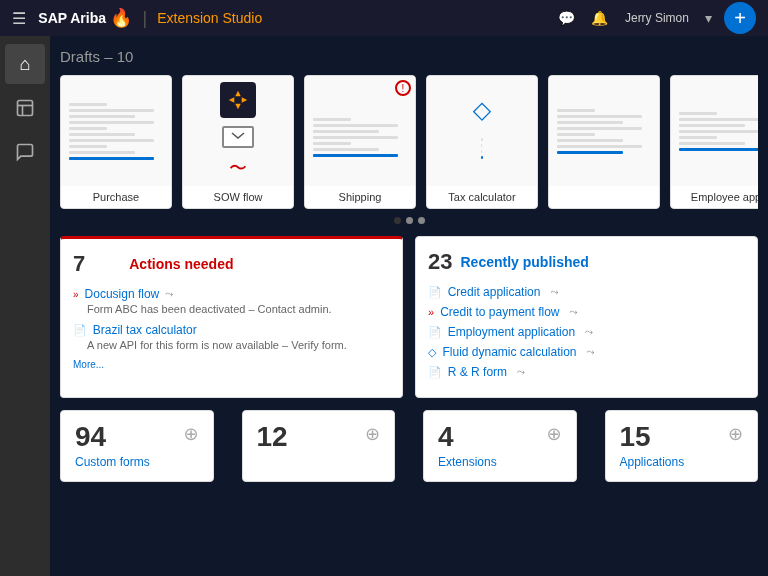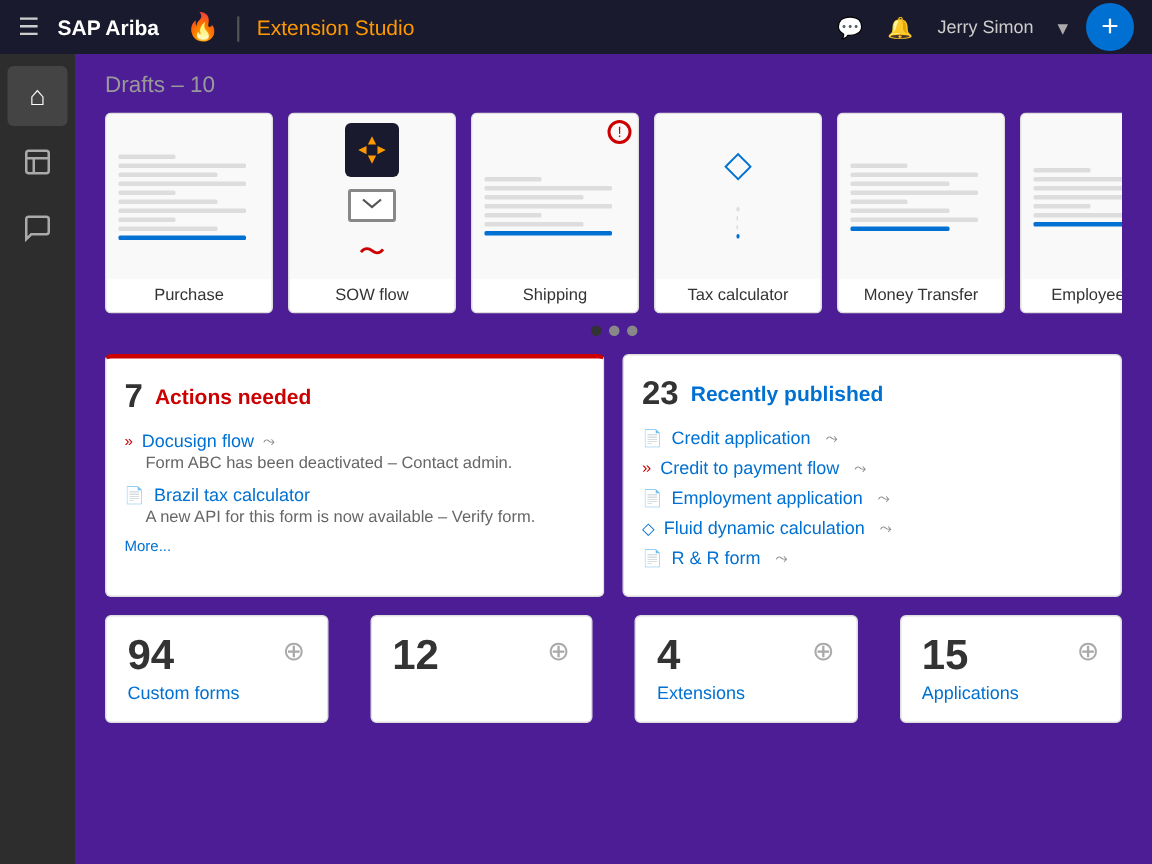--- a/index.html
+++ b/index.html
@@ -8,21 +8,21 @@
     
     .top-nav {
       background: #1a1a2e;
       height: 36px;
       display: flex;
       align-items: center;
       padding: 0 12px;
       flex-shrink: 0;
     }
     .hamburger { color: #ccc; font-size: 16px; margin-right: 12px; cursor: pointer; }
-    .sap-ariba-logo { color: white; font-weight: bold; font-size: 14px; display: flex; align-items: center; gap: 18px; }
+    .sap-ariba-logo { color: white; font-weight: bold; font-size: 14px; display: flex; align-items: center; gap: 4px; }
     .ariba-icon { color: #f90; font-size: 18px; }
     .nav-divider { color: #555; margin: 0 10px; font-size: 18px; }
     .extension-studio-title { color: #f90; font-size: 14px; font-weight: normal; }
     .nav-spacer { flex: 1; }
     .nav-icons { display: flex; align-items: center; gap: 16px; color: #aaa; font-size: 14px; }
     .user-name { color: #ccc; font-size: 12px; }
     .fab-btn {
       width: 32px; height: 32px; background: #0070d2; border-radius: 50%; display: flex; align-items: center; justify-content: center;
       color: white; font-size: 20px; cursor: pointer; margin-left: 12px;
     }
@@ -33,21 +33,21 @@
     
     .sidebar {
       width: 50px; background: #2d2d2d; display: flex; flex-direction: column; align-items: center; padding-top: 8px; gap: 4px; flex-shrink: 0;
     }
     .sidebar-item {
       width: 40px; height: 40px; display: flex; align-items: center; justify-content: center; color: #aaa; font-size: 18px; cursor: pointer; border-radius: 4px;
     }
     .sidebar-item.active { background: #444; color: white; }
 
     
-    .content { flex: 1; overflow-y: auto; background: #4c1d95; padding: 12px 20px; }
+    .content { flex: 1; overflow-y: auto; background: #0f172a; padding: 12px 10px; }
 
     
     .drafts-header { font-size: 15px; font-weight: bold; color: #333; margin-bottom: 10px; }
     .drafts-header span { color: #999; font-weight: normal; }
 
     .drafts-carousel { display: flex; gap: 10px; overflow: hidden; }
     .draft-card {
       background: white; border: 1px solid #ddd; border-radius: 4px; width: 112px; flex-shrink: 0;
       display: flex; flex-direction: column; align-items: center; overflow: hidden;
     }
@@ -77,21 +77,21 @@
     .actions-panel {
       background: white; border: 1px solid #ddd; border-radius: 4px; padding: 12px; flex: 1;
       border-top: 3px solid #cc0000;
     }
     .recently-panel {
       background: white; border: 1px solid #ddd; border-radius: 4px; padding: 12px; flex: 1;
     }
 
     .panel-title { display: flex; align-items: center; gap: 8px; margin-bottom: 10px; }
     .panel-number { font-size: 22px; font-weight: bold; color: #333; }
-    .panel-label-red { font-size: 14px; font-weight: bold; color: #cc0000; }
+    .panel-label-red { font-size: 14px; font-weight: bold; color: #cc0000; margin-left: 36px; }
     .panel-label-blue { font-size: 14px; font-weight: bold; color: #0070d2; }
 
     .action-item { margin-bottom: 8px; }
     .action-link { display: flex; align-items: center; gap: 6px; color: #0070d2; font-size: 12px; text-decoration: none; cursor: pointer; }
     .action-link .chevron { color: #cc0000; font-size: 10px; }
     .action-desc { font-size: 11px; color: #666; margin-top: 2px; padding-left: 14px; }
     .more-link { color: #0070d2; font-size: 10px; cursor: pointer; margin-top: 4px; }
 
     .recent-item { display: flex; align-items: center; gap: 6px; margin-bottom: 6px; font-size: 12px; color: #0070d2; cursor: pointer; }
     .recent-icon { font-size: 11px; color: #888; }
@@ -234,21 +234,20 @@
             <div class="form-line short"></div>
             <div class="form-line long"></div>
             <div class="form-line medium"></div>
             <div class="form-line long"></div>
             <div class="form-line short"></div>
             <div class="form-line medium"></div>
             <div class="form-line long"></div>
             <div class="form-line medium blue"></div>
           </div>
         </div>
-        <div class="draft-card-label">Money Transfer</div>
       </div>
 
       <div class="draft-card">
         <div class="draft-card-preview">
           <div class="form-lines">
             <div class="form-line short"></div>
             <div class="form-line long"></div>
             <div class="form-line medium"></div>
             <div class="form-line long"></div>
             <div class="form-line short"></div>

